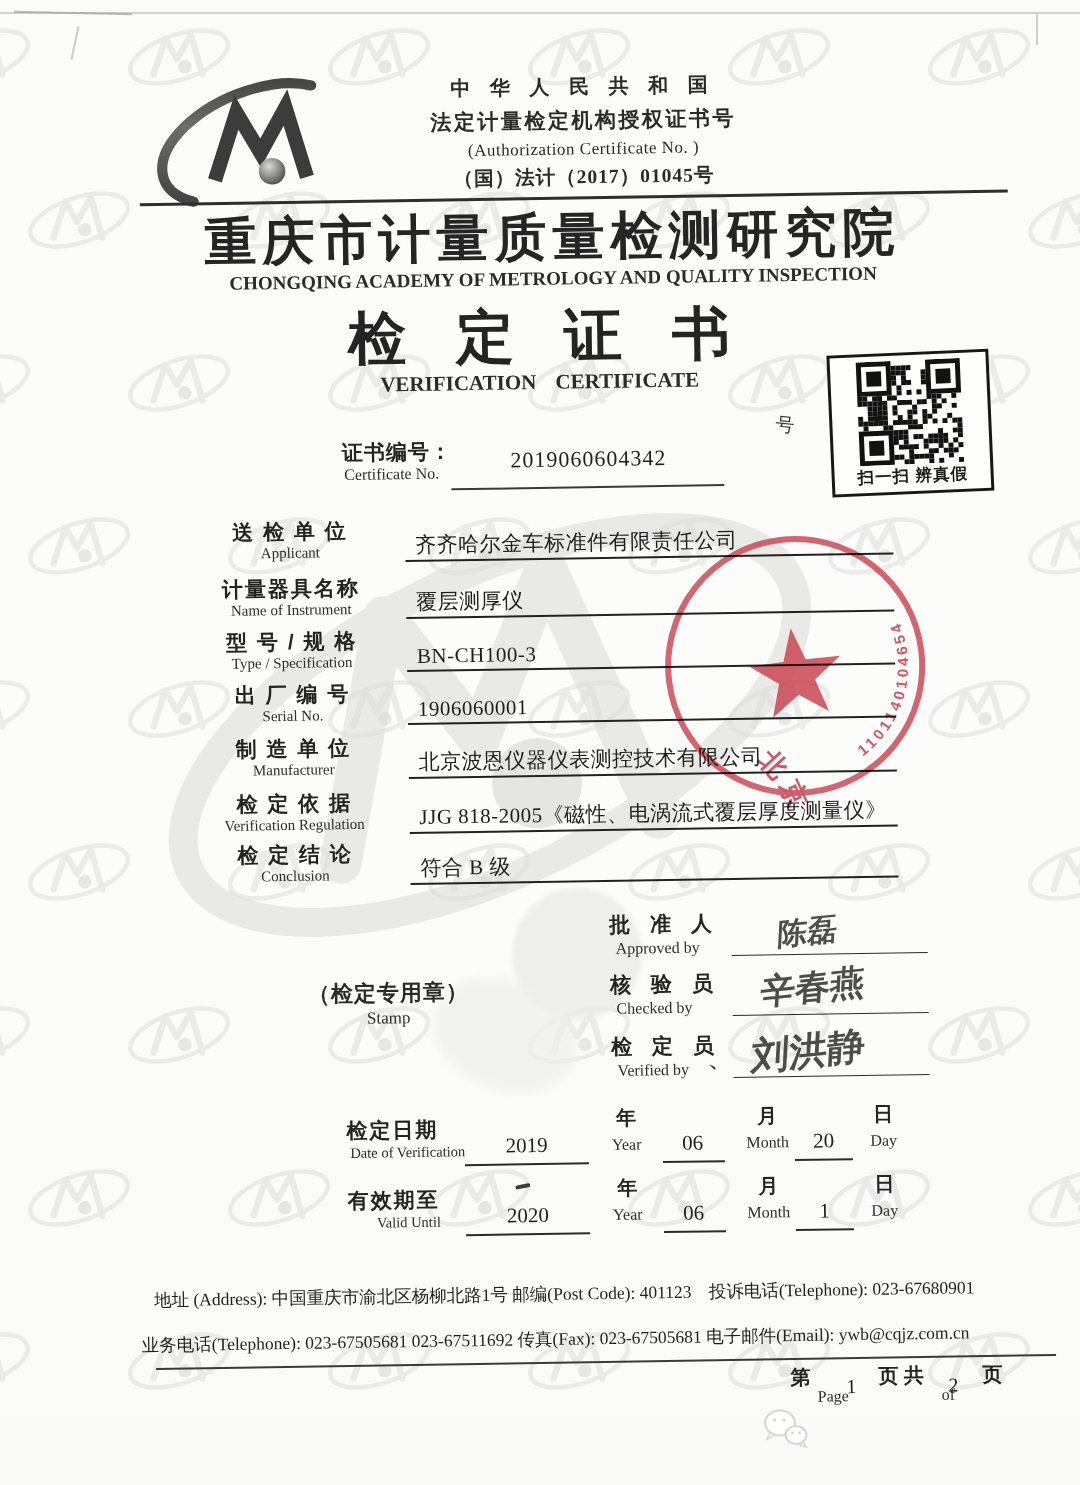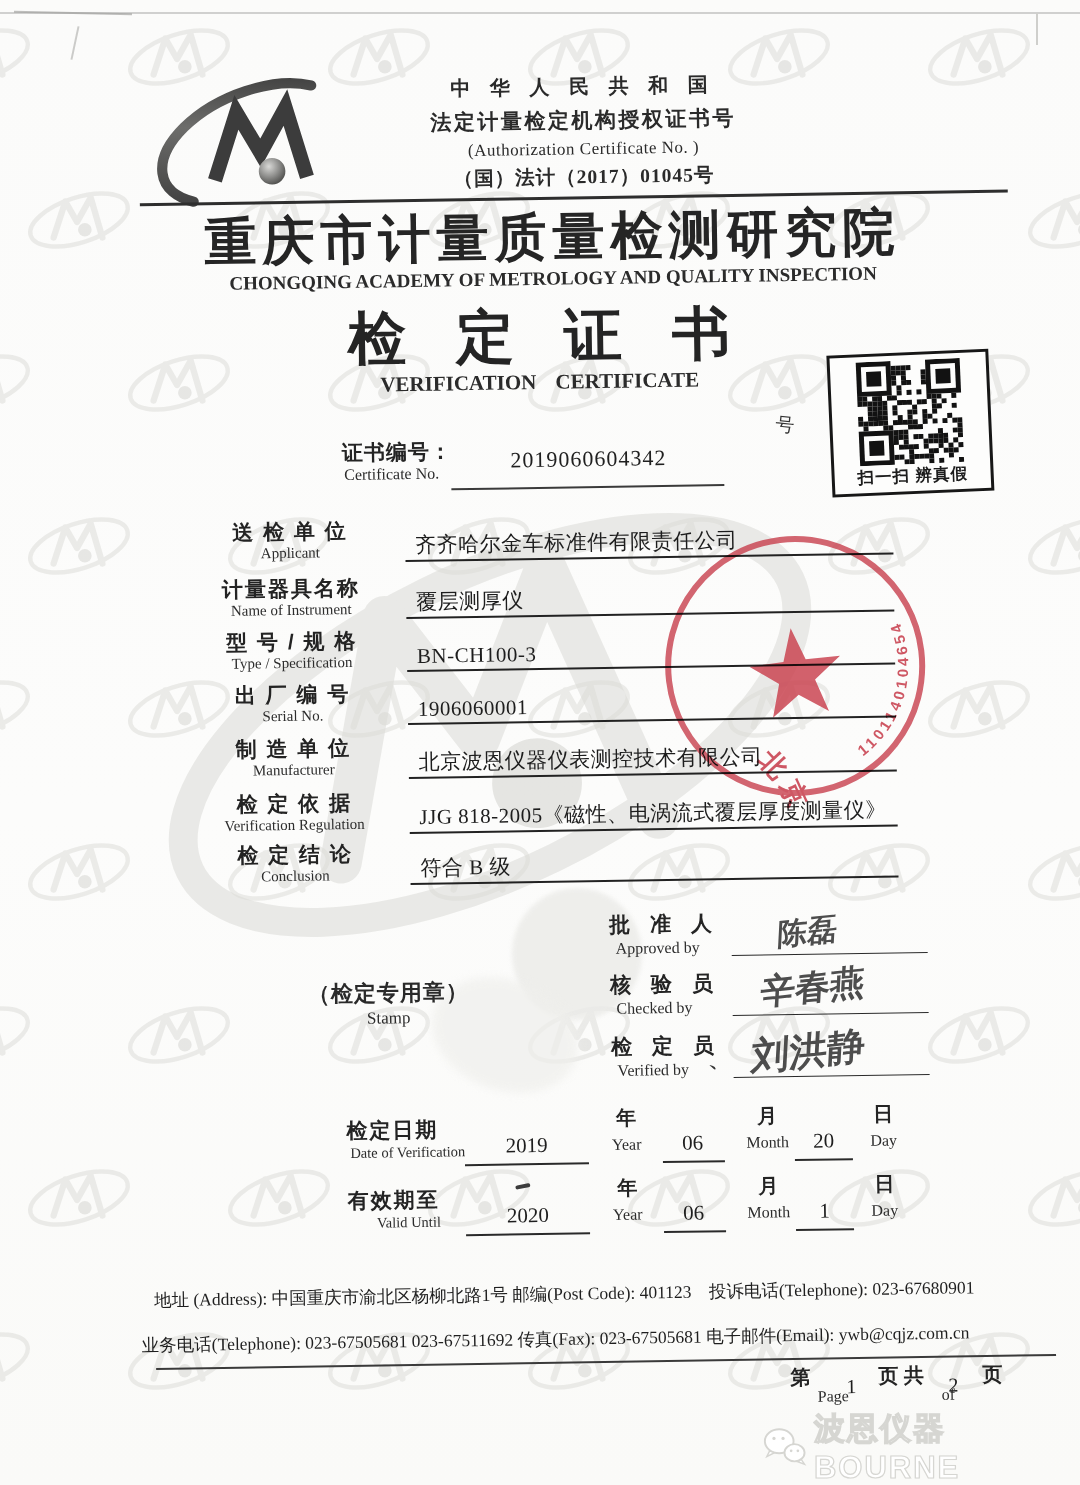--- a/index.html
+++ b/index.html
@@ -634,16 +634,15 @@
     <svg width="48" height="42" viewBox="0 0 48 42">
       <ellipse cx="18" cy="15" rx="15" ry="12.5" fill="#ffffff" stroke="#d6d6d2" stroke-width="2"></ellipse>
       <circle cx="12.5" cy="12" r="1.7" fill="#d6d6d2"></circle>
         <circle cx="22" cy="12" r="1.7" fill="#d6d6d2"></circle>
       <path d="M8 25 L5 31 L13 27 Z" fill="#ffffff" stroke="#d6d6d2" stroke-width="1.5"></path>
       <ellipse cx="34" cy="27" rx="10.5" ry="9" fill="#ffffff" stroke="#d6d6d2" stroke-width="2"></ellipse>
       <circle cx="30.5" cy="25" r="1.4" fill="#d6d6d2"></circle>
         <circle cx="37.5" cy="25" r="1.4" fill="#d6d6d2"></circle>
       <path d="M41 34 L44.5 39 L37.5 36.5 Z" fill="#ffffff" stroke="#d6d6d2" stroke-width="1.5"></path>
     </svg>
-    <span class="brand-text">波恩仪器BOURNE</span>
   </div>
 
 </div>
 
 </body></html>

